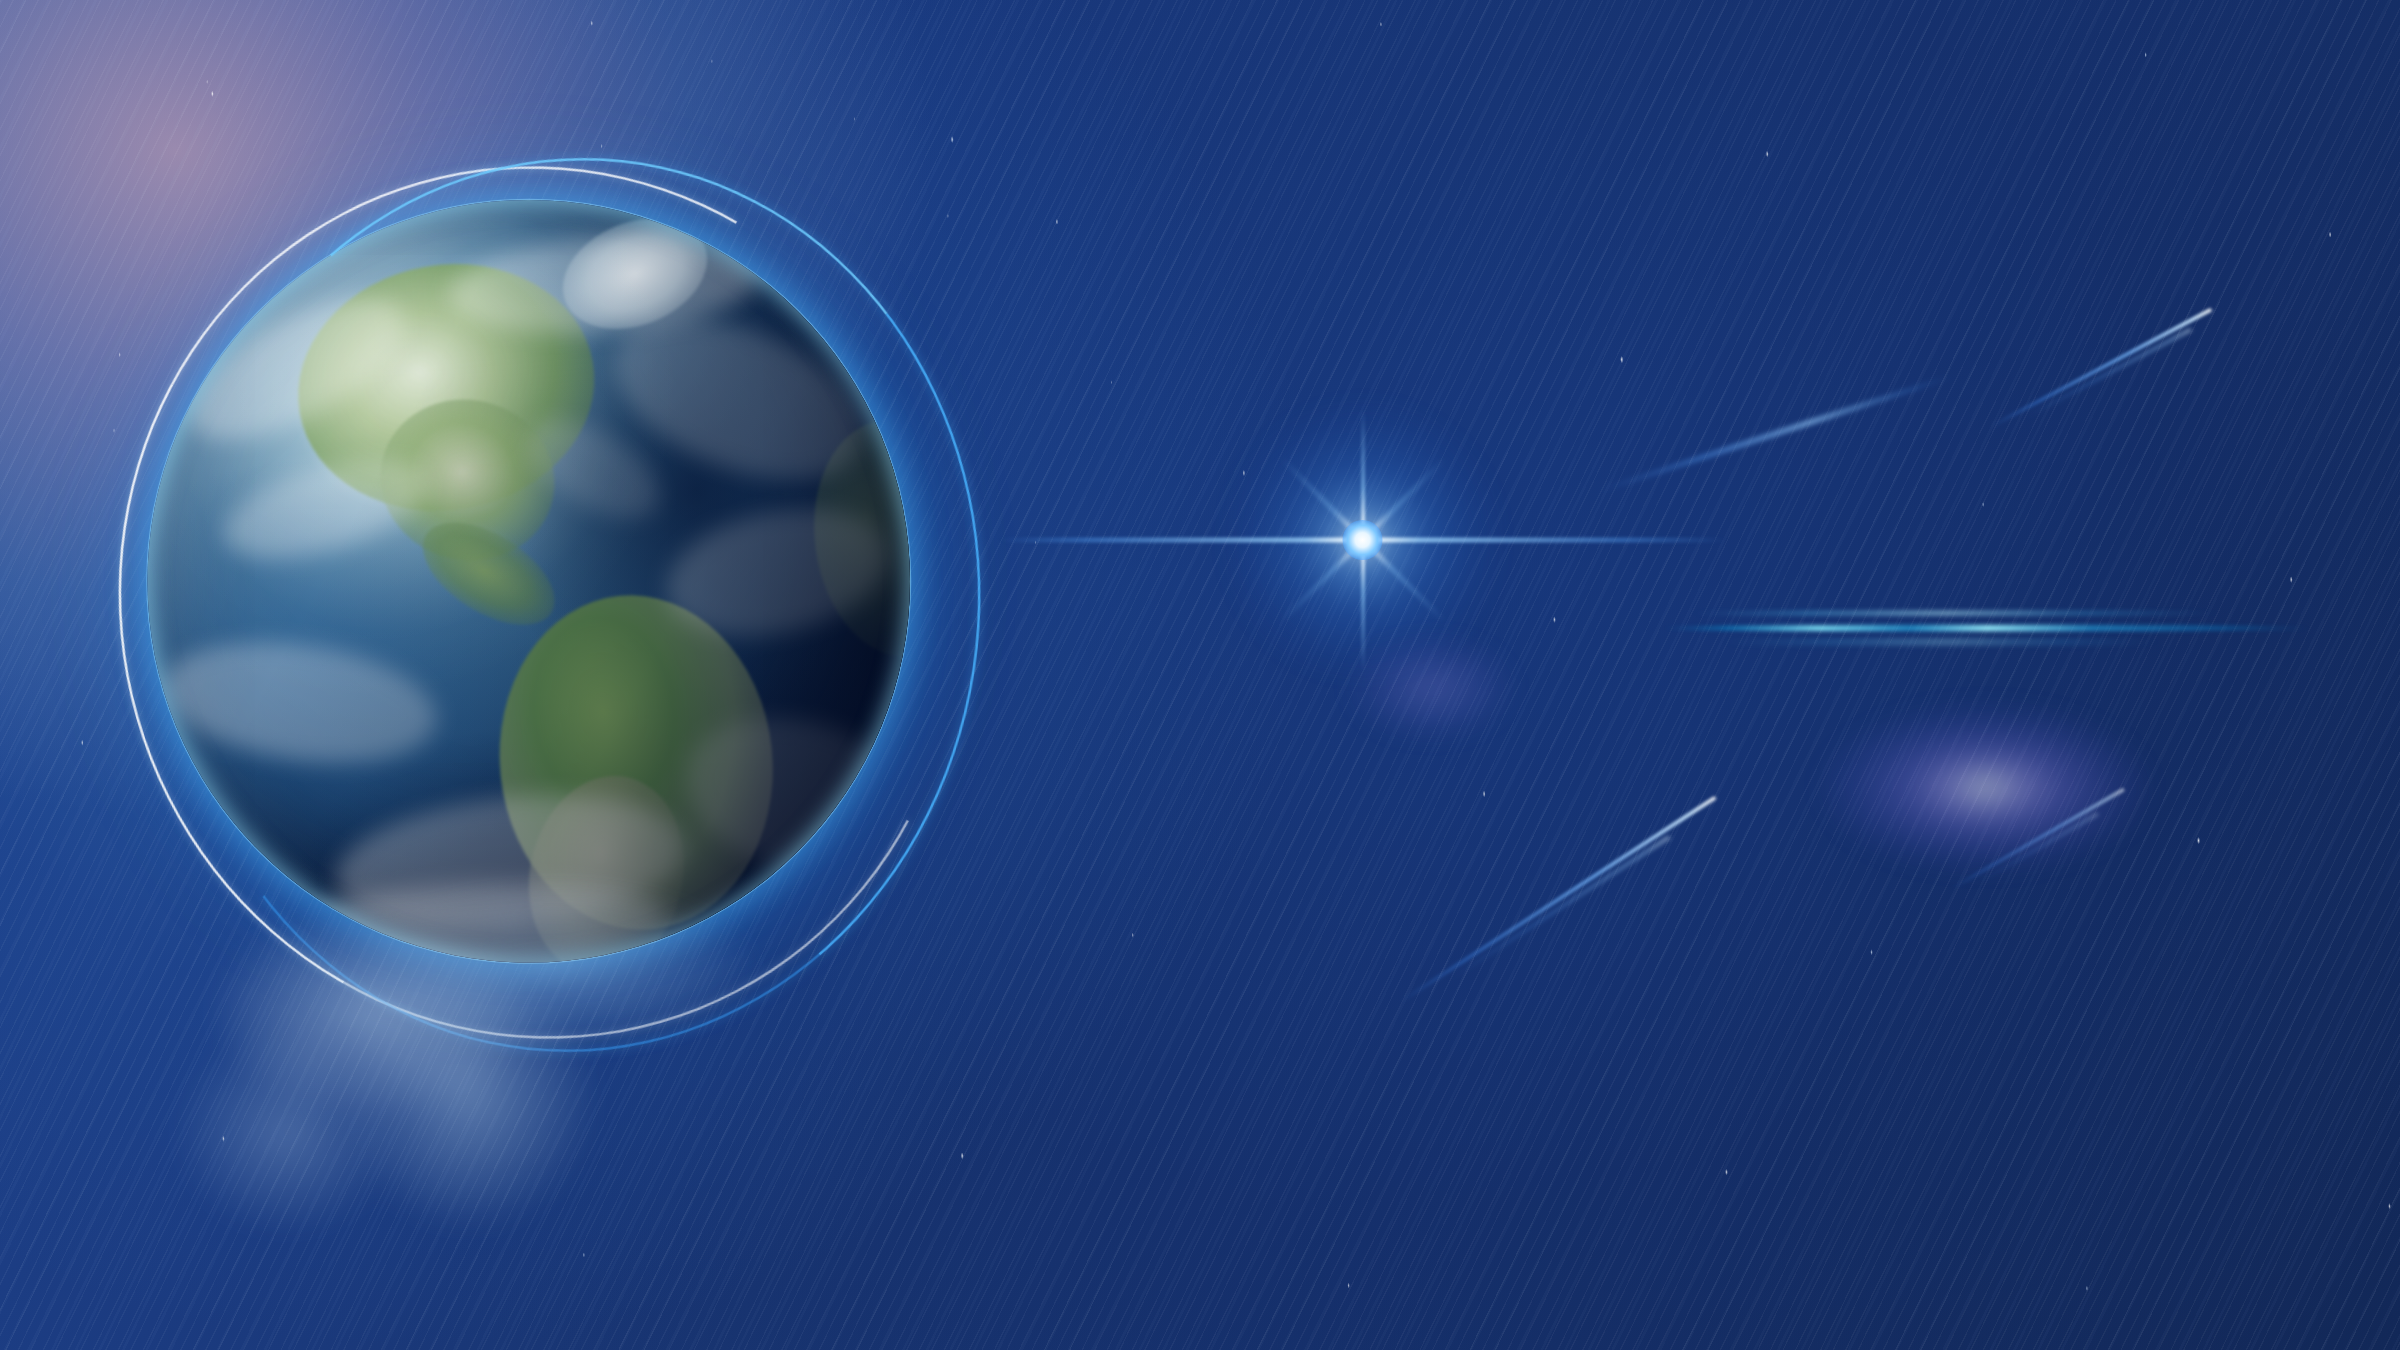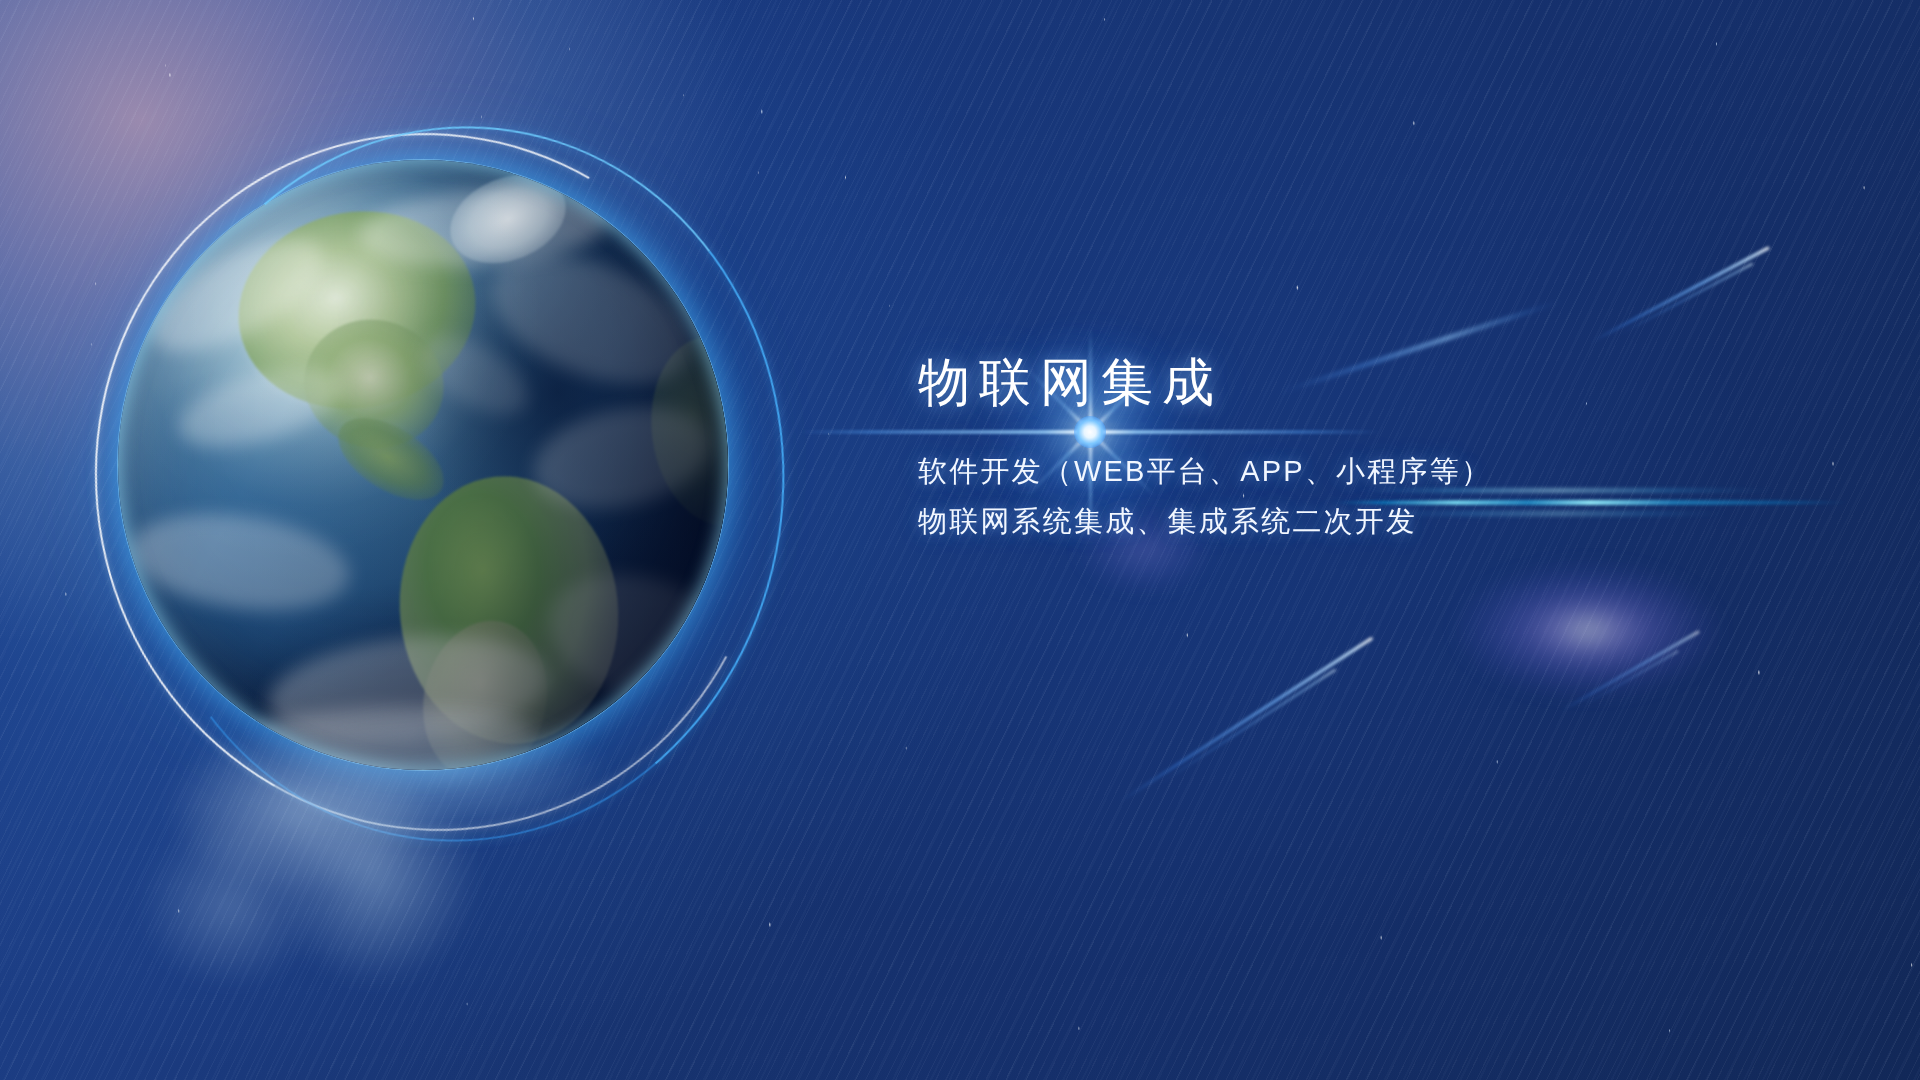--- a/index.html
+++ b/index.html
@@ -426,21 +426,14 @@
   </div>
   <div class="comet c2">
     <div class="tail"></div>
       <div class="tail2"></div>
   </div>
   <div class="comet c3">
     <div class="tail"></div>
       <div class="tail2"></div>
   </div>
 
-  <div id="copy">
-    <div class="headline">物联网集成</div>
-    <div class="sub">
-      <span class="line">软件开发（WEB平台、APP、小程序等）</span>
-      <span class="line">物联网系统集成、集成系统二次开发</span>
-    </div>
-  </div>
 
 </div>
 
 </body></html>

